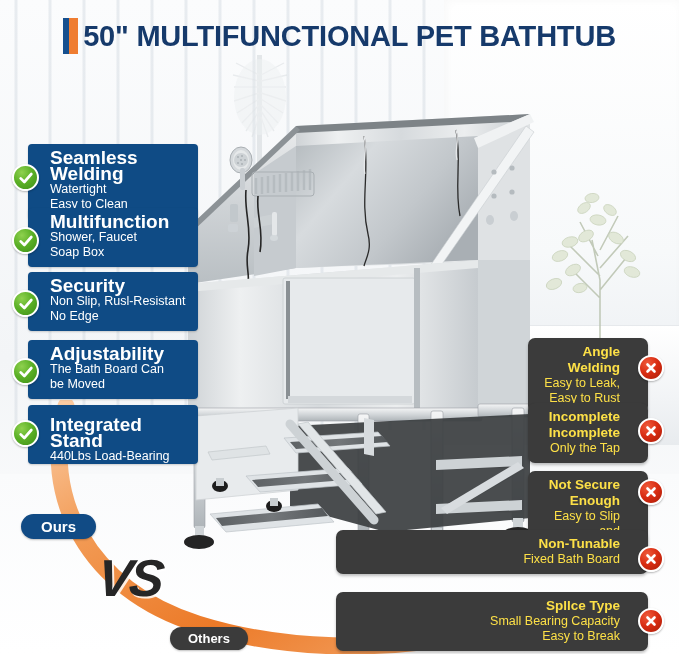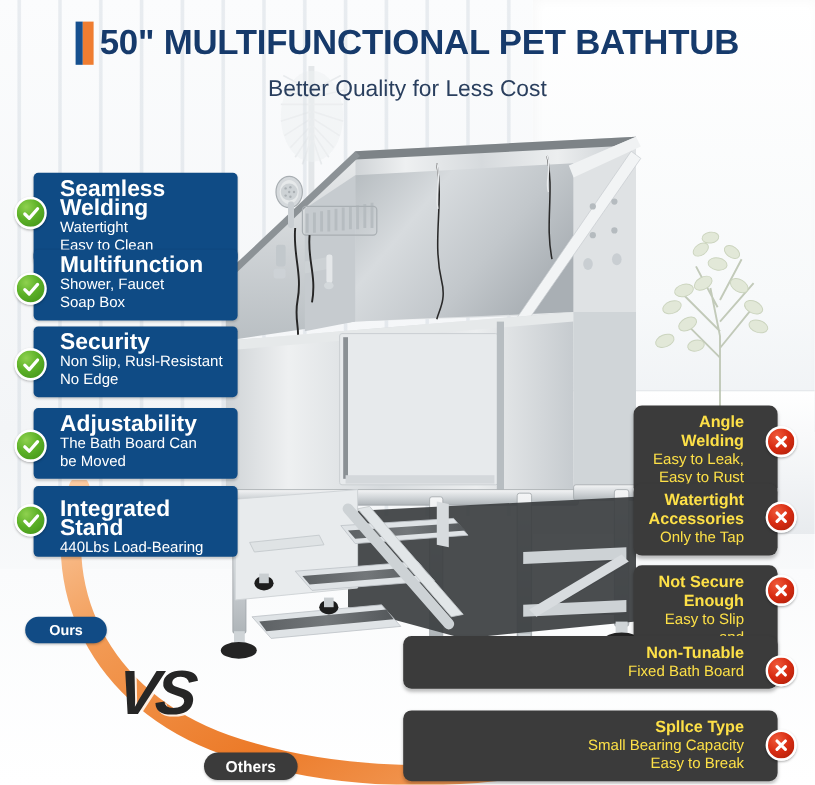--- a/index.html
+++ b/index.html
@@ -131,21 +131,21 @@
     box-shadow: 0 1px 2px rgba(0,0,0,.3);
     display: flex; align-items: center; justify-content: center;
     z-index: 6;
   }
   .x-icon svg { width: 14px; height: 14px; }
 
   
   .pill-ours {
     position: absolute; left: 21px; top: 514px;
     background: #114b85; color: #fff;
-    font-size: 12px; font-weight: 700;
+    font-size: 15px; font-weight: 700;
     padding: 4px 20px; border-radius: 13px;
     box-shadow: 0 1px 2px rgba(0,0,0,.25);
   }
   .pill-others {
     position: absolute; left: 170px; top: 627px;
     background: #3b3b3b; color: #fff;
     font-size: 13px; font-weight: 700;
     padding: 4px 18px; border-radius: 13px;
     box-shadow: 0 1px 2px rgba(0,0,0,.25);
   }
@@ -441,21 +441,21 @@
     <div class="con-sub">Easy to Leak,</div>
     <div class="con-sub">Easy to Rust</div>
   </div>
   <div class="x-icon" style="left:638px; top:355px">
     <svg viewBox="0 0 24 24">
         <path d="M6 6 L18 18 M18 6 L6 18" fill="none" stroke="#ffffff" stroke-width="4.5" stroke-linecap="round"></path>
       </svg>
   </div>
 
   <div class="con-box" style="left:528px; top:403px; width:120px;">
-    <div class="con-title">Watertight Accessories</div>
+    <div class="con-title">Incomplete Incomplete</div>
     <div class="con-sub">Only the Tap</div>
   </div>
   <div class="x-icon" style="left:638px; top:418px">
     <svg viewBox="0 0 24 24">
         <path d="M6 6 L18 18 M18 6 L6 18" fill="none" stroke="#ffffff" stroke-width="4.5" stroke-linecap="round"></path>
       </svg>
   </div>
 
   <div class="con-box" style="left:528px; top:471px; width:120px;">
     <div class="con-title">Not Secure Enough</div>
@@ -491,19 +491,18 @@
 
   <div class="title-wrap">
     <span class="title-row">
       <span class="accent-bar">
         <span class="accent-blue"></span>
         <span class="accent-orange"></span>
       </span>
       <span class="title-text">50" MULTIFUNCTIONAL PET BATHTUB</span>
     </span>
   </div>
-  <div class="subtitle">Better Quality for Less Cost</div>
 
   <div class="pill-ours">Ours</div>
   <div class="vs">VS</div>
   <div class="pill-others">Others</div>
 
 </div>
 
 </body></html>

